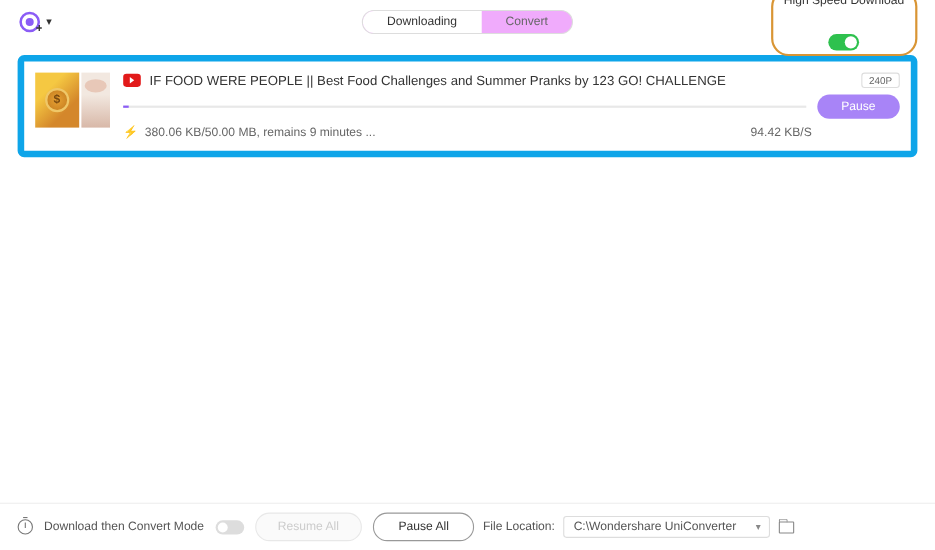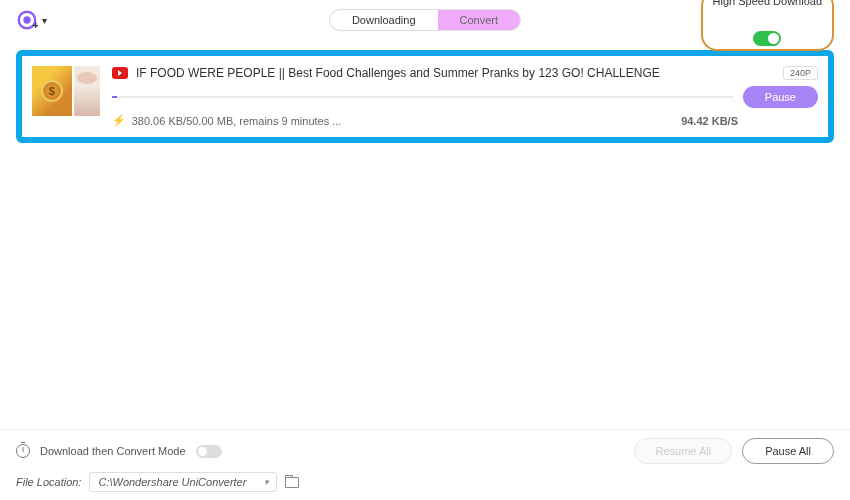--- a/index.html
+++ b/index.html
@@ -37,34 +37,34 @@
 .badge { margin-left: auto; font-size: 9px; color: #666; border: 1px solid #ddd; border-radius: 3px; padding: 1px 6px; }
 
 .progress-row { display: flex; align-items: center; gap: 10px; }
 .pbar { flex: 1; height: 2px; background: #e8e8e8; position: relative; }
 .pfill { position: absolute; left: 0; top: 0; bottom: 0; background: #8b5cf6; }
 .pause-btn { background: #a884f7; color: #fff; border: none; border-radius: 14px; padding: 5px 22px; font-size: 11px; cursor: pointer; }
 
 .status-row { display: flex; align-items: center; gap: 6px; }
 .bolt { color: #e87b1c; font-size: 11px; }
 .status-text { font-size: 11px; color: #666; }
-.speed { margin-left: auto; font-size: 11px; color: #666; margin-right: 80px; font-weight: bold; }
+.speed { margin-left: auto; font-size: 11px; color: #666; margin-right: 80px; }
 
-.footer { border-top: 1px solid #eee; padding: 8px 16px; display: flex; flex-direction: column; gap: 8px; }
+.footer { border-top: 1px solid #eee; padding: 8px 16px; display: flex; flex-direction: row; gap: 8px; }
 .footer-top { display: flex; align-items: center; gap: 10px; }
 .timer-icon { width: 14px; height: 14px; border: 1.5px solid #777; border-radius: 50%; position: relative; }
 .timer-icon::before { content: ""; position: absolute; width: 1px; height: 5px; background: #777; top: 2px; left: 50%; transform: translateX(-50%); }
 .timer-icon::after { content: ""; position: absolute; width: 4px; height: 1px; background: #777; top: -3px; left: 50%; transform: translateX(-50%); }
 .convert-label { font-size: 11px; color: #555; }
 .toggle-off { width: 26px; height: 13px; background: #ddd; border-radius: 7px; position: relative; cursor: pointer; }
 .toggle-off-knob { width: 9px; height: 9px; background: #fff; border-radius: 50%; position: absolute; left: 2px; top: 2px; }
 .resume-all { margin-left: auto; border: 1px solid #e8e8e8; background: #fafafa; color: #ccc; border-radius: 16px; padding: 6px 20px; font-size: 11px; cursor: not-allowed; }
 .pause-all { border: 1px solid #999; background: #fff; color: #333; border-radius: 16px; padding: 6px 22px; font-size: 11px; cursor: pointer; }
 
-.footer-bottom { display: flex; align-items: center; gap: 8px; font-style: italic; }
+.footer-bottom { display: flex; align-items: center; gap: 8px; }
 .fl-label { font-size: 11px; color: #555; }
 .fl-input { border: 1px solid #ddd; border-radius: 3px; padding: 3px 8px; font-size: 11px; color: #555; width: 188px; display: flex; align-items: center; justify-content: space-between; cursor: pointer; }
 .folder-icon { width: 14px; height: 11px; border: 1.5px solid #888; border-radius: 1px; position: relative; cursor: pointer; }
 .folder-icon::before { content: ""; position: absolute; top: -3px; left: -1.5px; width: 6px; height: 2px; border: 1.5px solid #888; border-bottom: none; border-radius: 1px 1px 0 0; }
 </style>
 </head>
 <body>
 
 <div class="header">
   <div class="logo-wrap">

